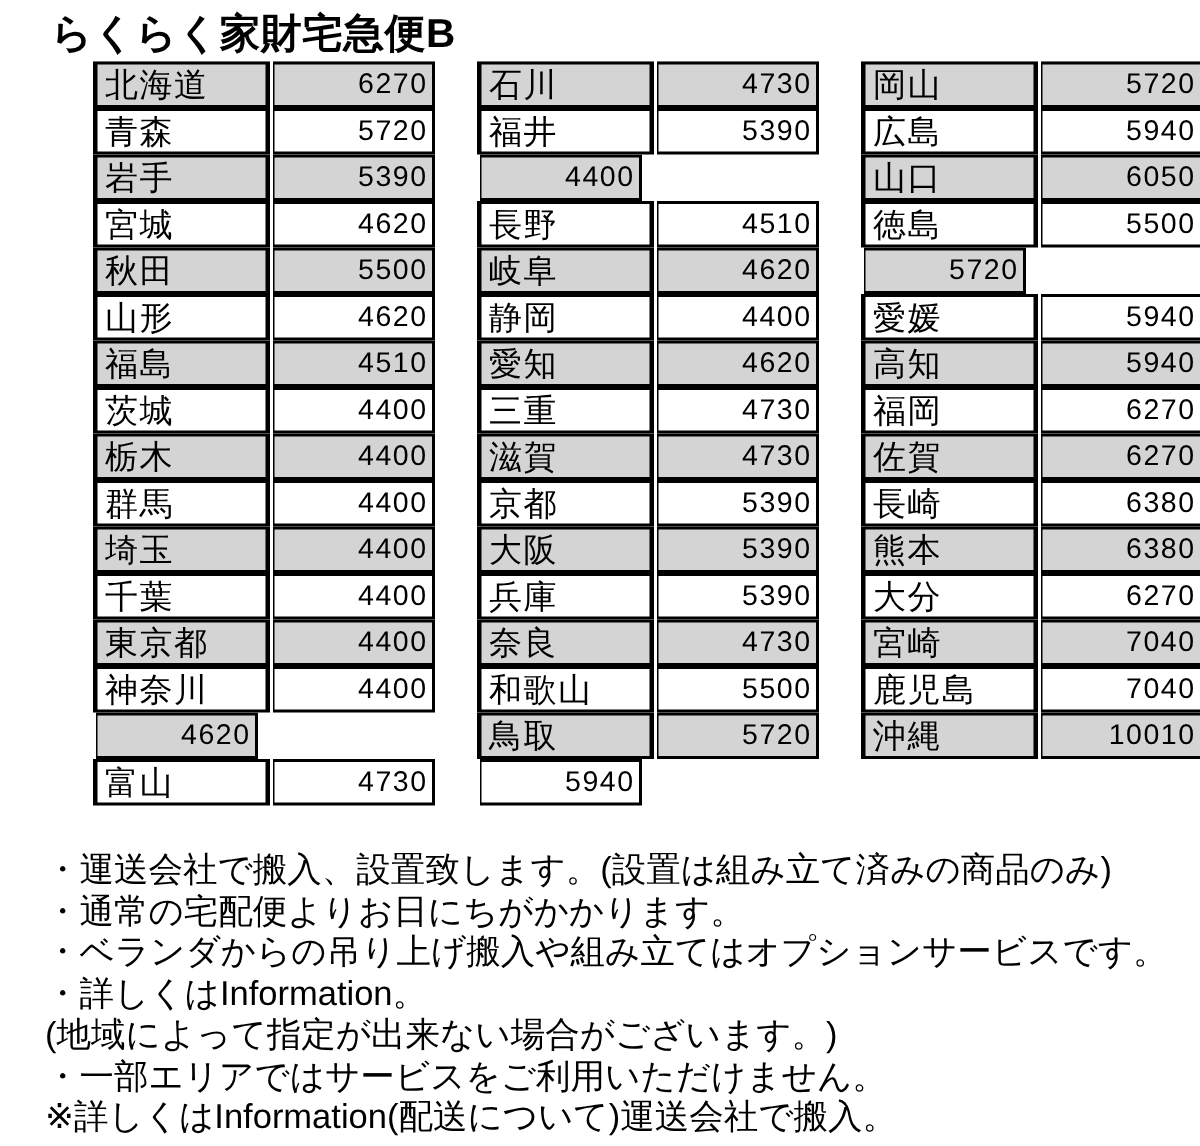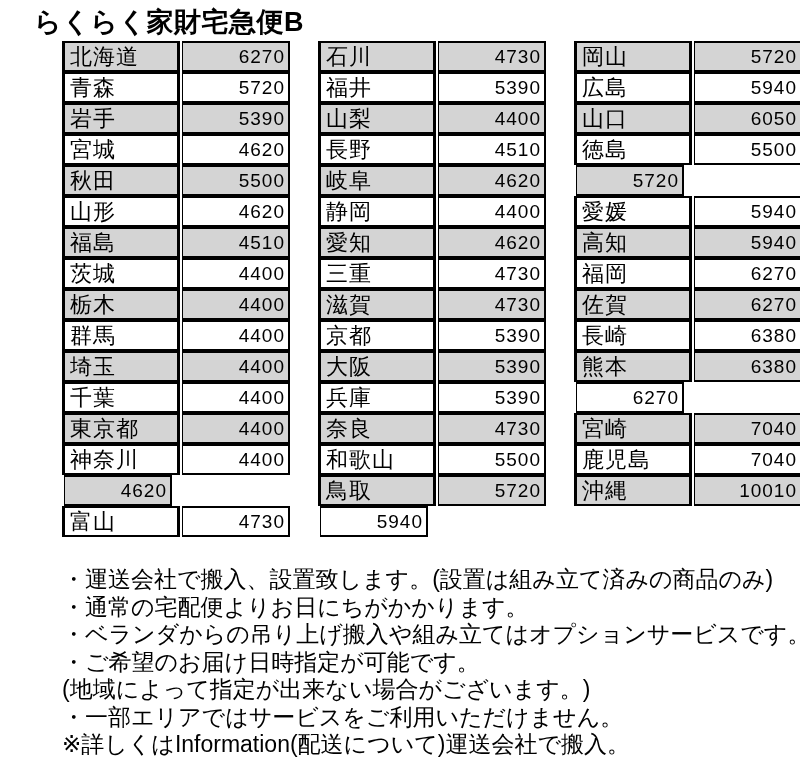--- a/index.html
+++ b/index.html
@@ -67,21 +67,20 @@
   }
   .trow.shaded .pref-cell,
   .trow.shaded .price-cell {
     background: var(--shaded, #d4d4d4);
   }
   .notes {
     margin-top: 29px;
     font-size: 23px;
     line-height: 27.5px;
     letter-spacing: 0;
-    margin-left: 32px;
   }
   .note {
     white-space: nowrap;
   }
 </style>
 </head>
 <body>
 
 <div class="page">
 
@@ -156,21 +155,20 @@
     <div class="col-group">
         <div class="trow shaded">
           <div class="pref-cell">石川</div>
           <div class="price-cell">4730</div>
         </div>
         <div class="trow plain">
           <div class="pref-cell">福井</div>
           <div class="price-cell">5390</div>
         </div>
         <div class="trow shaded">
-          <div class="pref-cell">山梨</div>
           <div class="price-cell">4400</div>
         </div>
         <div class="trow plain">
           <div class="pref-cell">長野</div>
           <div class="price-cell">4510</div>
         </div>
         <div class="trow shaded">
           <div class="pref-cell">岐阜</div>
           <div class="price-cell">4620</div>
         </div>
@@ -256,20 +254,21 @@
         </div>
         <div class="trow plain">
           <div class="pref-cell">長崎</div>
           <div class="price-cell">6380</div>
         </div>
         <div class="trow shaded">
           <div class="pref-cell">熊本</div>
           <div class="price-cell">6380</div>
         </div>
         <div class="trow plain">
+          <div class="pref-cell">大分</div>
           <div class="price-cell">6270</div>
         </div>
         <div class="trow shaded">
           <div class="pref-cell">宮崎</div>
           <div class="price-cell">7040</div>
         </div>
         <div class="trow plain">
           <div class="pref-cell">鹿児島</div>
           <div class="price-cell">7040</div>
         </div>
@@ -277,19 +276,19 @@
           <div class="pref-cell">沖縄</div>
           <div class="price-cell">10010</div>
         </div>
       </div>
   </div>
 
   <div class="notes">
     <div class="note">・運送会社で搬入、設置致します。(設置は組み立て済みの商品のみ)</div>
     <div class="note">・通常の宅配便よりお日にちがかかります。</div>
     <div class="note">・ベランダからの吊り上げ搬入や組み立てはオプションサービスです。</div>
-    <div class="note">・ご希望のお届け日時指定が可能です。</div>
+    <div class="note">・詳しくはInformation。</div>
     <div class="note">(地域によって指定が出来ない場合がございます。)</div>
     <div class="note">・一部エリアではサービスをご利用いただけません。</div>
     <div class="note">※詳しくはInformation(配送について)運送会社で搬入。</div>
   </div>
 
 </div>
 
 </body></html>

